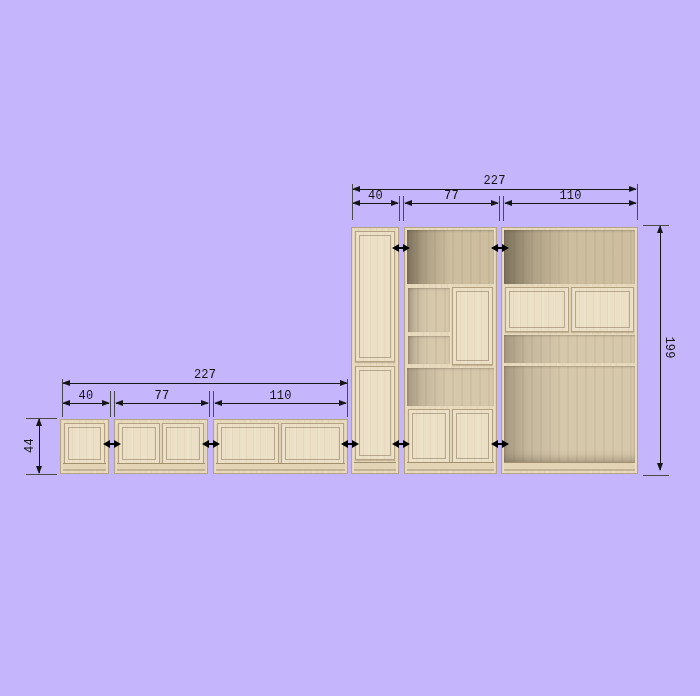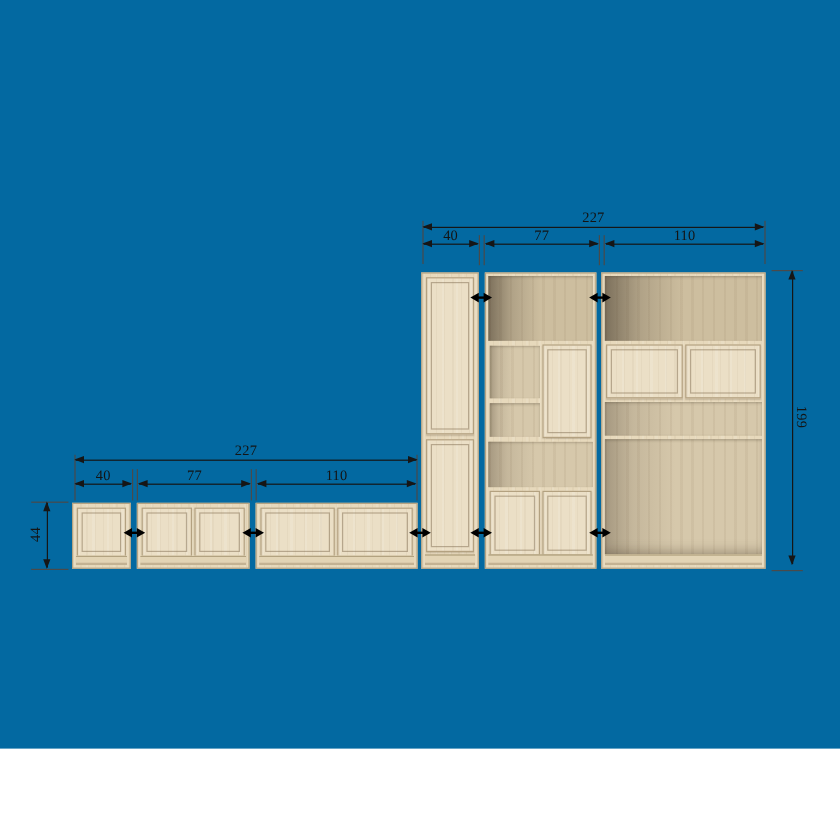--- a/index.html
+++ b/index.html
@@ -1,17 +1,17 @@
 <!DOCTYPE html>
 <html><head>
 <meta charset="utf-8">
 <style>
   html,body{margin:0;padding:0;background:#ffffff;}
-  #canvas{position:relative;width:700px;height:624px;background:#0369a1;overflow:hidden;
-          font-family:Liberation Serif, serif;}
+  #canvas{position:relative;width:700px;height:696px;background:#c4b5fd;overflow:hidden;
+          font-family:Liberation Mono, monospace;}
 
   
   .ext{position:absolute;width:1px;background:#4a4a4a;}
   .exth{position:absolute;height:1px;background:#4a4a4a;}
 
   .dim-h{position:absolute;height:0;border-top:1px solid #161616;}
   .dim-h::before,.dim-h::after{content:"";position:absolute;top:-4px;width:0;height:0;
       border-top:3.5px solid transparent;border-bottom:3.5px solid transparent;}
   .dim-h::before{left:-1px;border-right:8px solid #161616;}
   .dim-h::after{right:-1px;border-left:8px solid #161616;}

